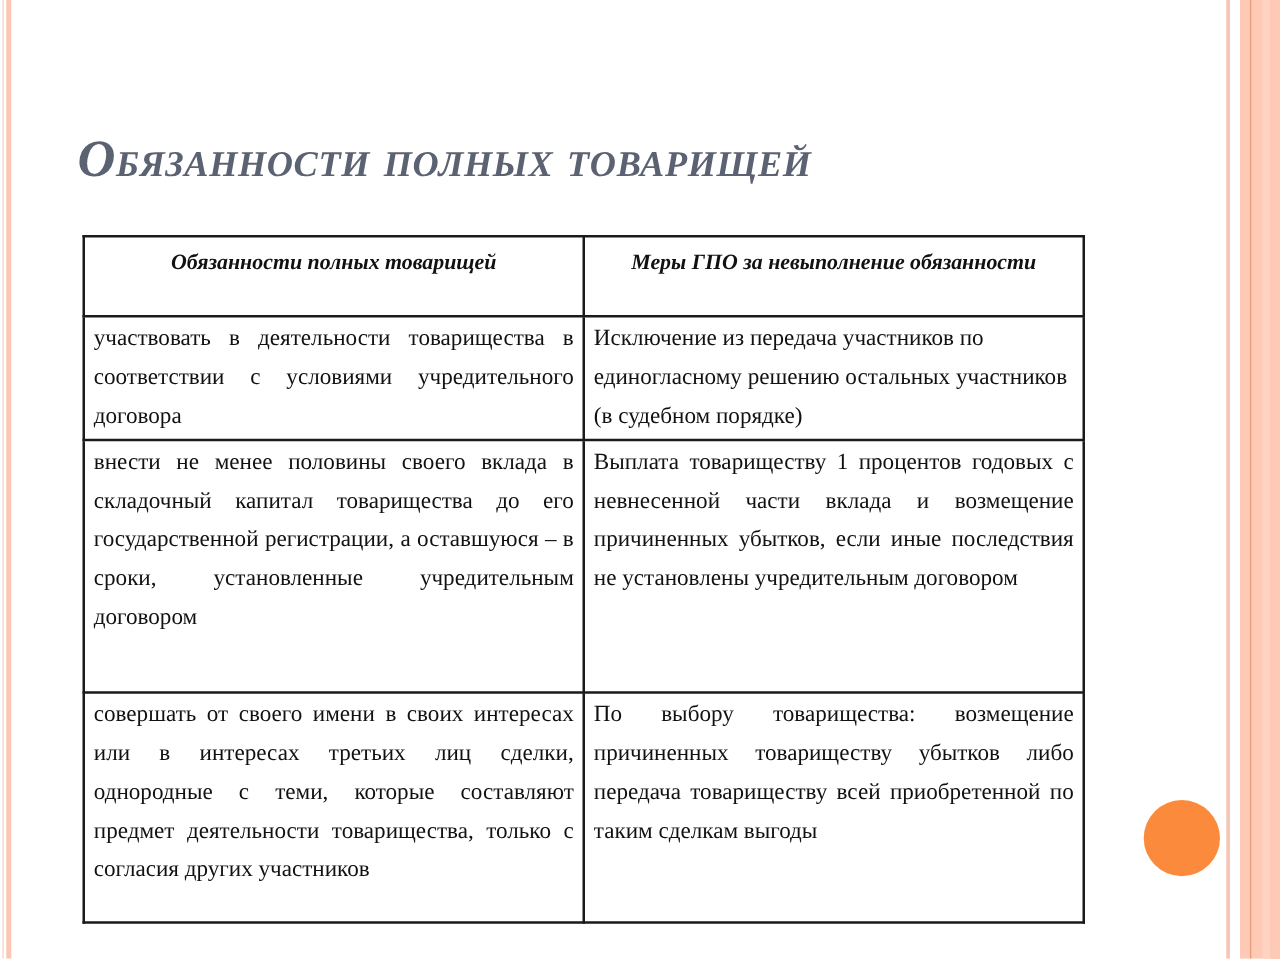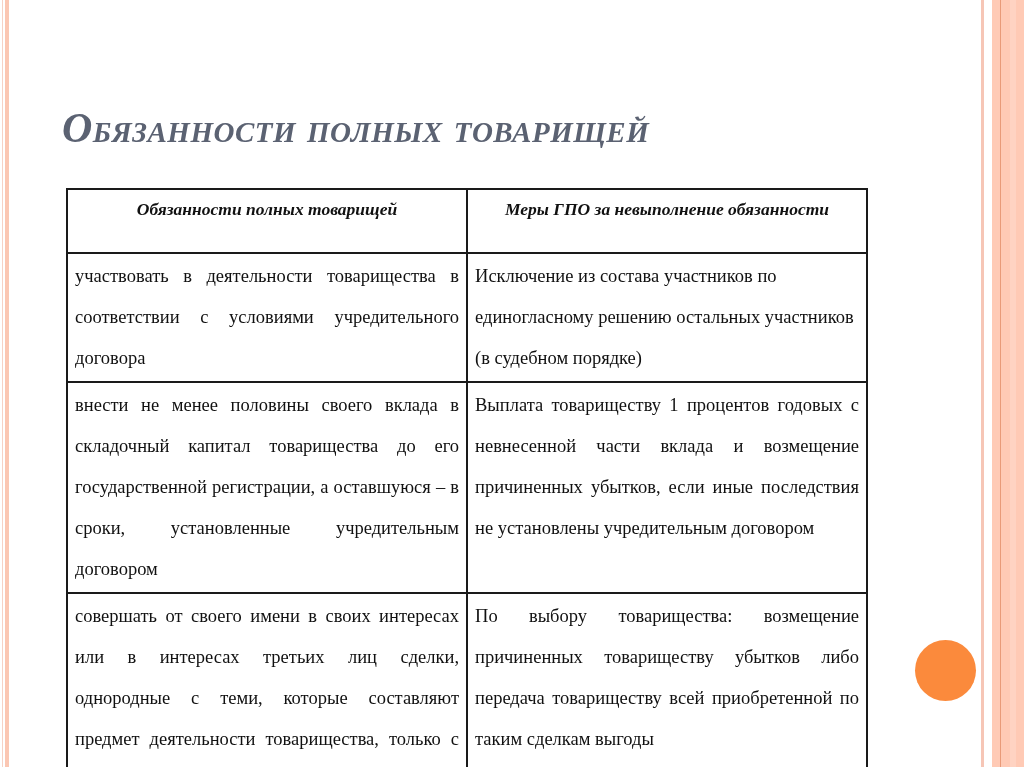--- a/index.html
+++ b/index.html
@@ -25,21 +25,21 @@
 
   table.duties {
     position: absolute; left: 66px; top: 188px;
     width: 802px; border-collapse: collapse;
     font-size: 18.5px; color: #111;
   }
   table.duties td, table.duties th {
     border: 2px solid #1a1a1a;
     vertical-align: top;
     padding: 2px 7px 2px 7px;
-    line-height: 41px;
+    line-height: 31px;
   }
   table.duties th {
     font-style: italic; font-weight: bold; text-align: center;
     font-size: 17.5px; height: 56px; line-height: 30px;
     padding-top: 4px;
   }
   .col1 { width: 385px; }
   .col2 { width: 385px; }
   .just { text-align: justify; text-align-last: left; }
   .r1 { height: 91px; }
@@ -67,21 +67,21 @@
 <table class="duties">
   <thead>
     <tr>
       <th class="col1">Обязанности полных товарищей</th>
       <th class="col2">Меры ГПО за невыполнение обязанности</th>
     </tr>
   </thead>
   <tbody>
     <tr class="r1">
       <td class="just">участвовать в деятельности товарищества в соответствии с условиями учредительного договора</td>
-      <td>Исключение из состава участников по единогласному решению остальных участников (в судебном порядке)</td>
+      <td>Исключение из передача участников по единогласному решению остальных участников (в судебном порядке)</td>
     </tr>
     <tr class="r2">
       <td class="just">внести не менее половины своего вклада в складочный капитал товарищества до его государственной регистрации, а оставшуюся – в сроки, установленные учредительным договором</td>
       <td class="just">Выплата товариществу 1 процентов годовых с невнесенной части вклада и возмещение причиненных убытков, если иные последствия не установлены учредительным договором</td>
     </tr>
     <tr class="r3">
       <td class="just">совершать от своего имени в своих интересах или в интересах третьих лиц сделки, однородные с теми, которые составляют предмет деятельности товарищества, только с согласия других участников</td>
       <td class="just">По выбору товарищества: возмещение причиненных товариществу убытков либо передача товариществу всей приобретенной по таким сделкам выгоды</td>
     </tr>
   </tbody>

